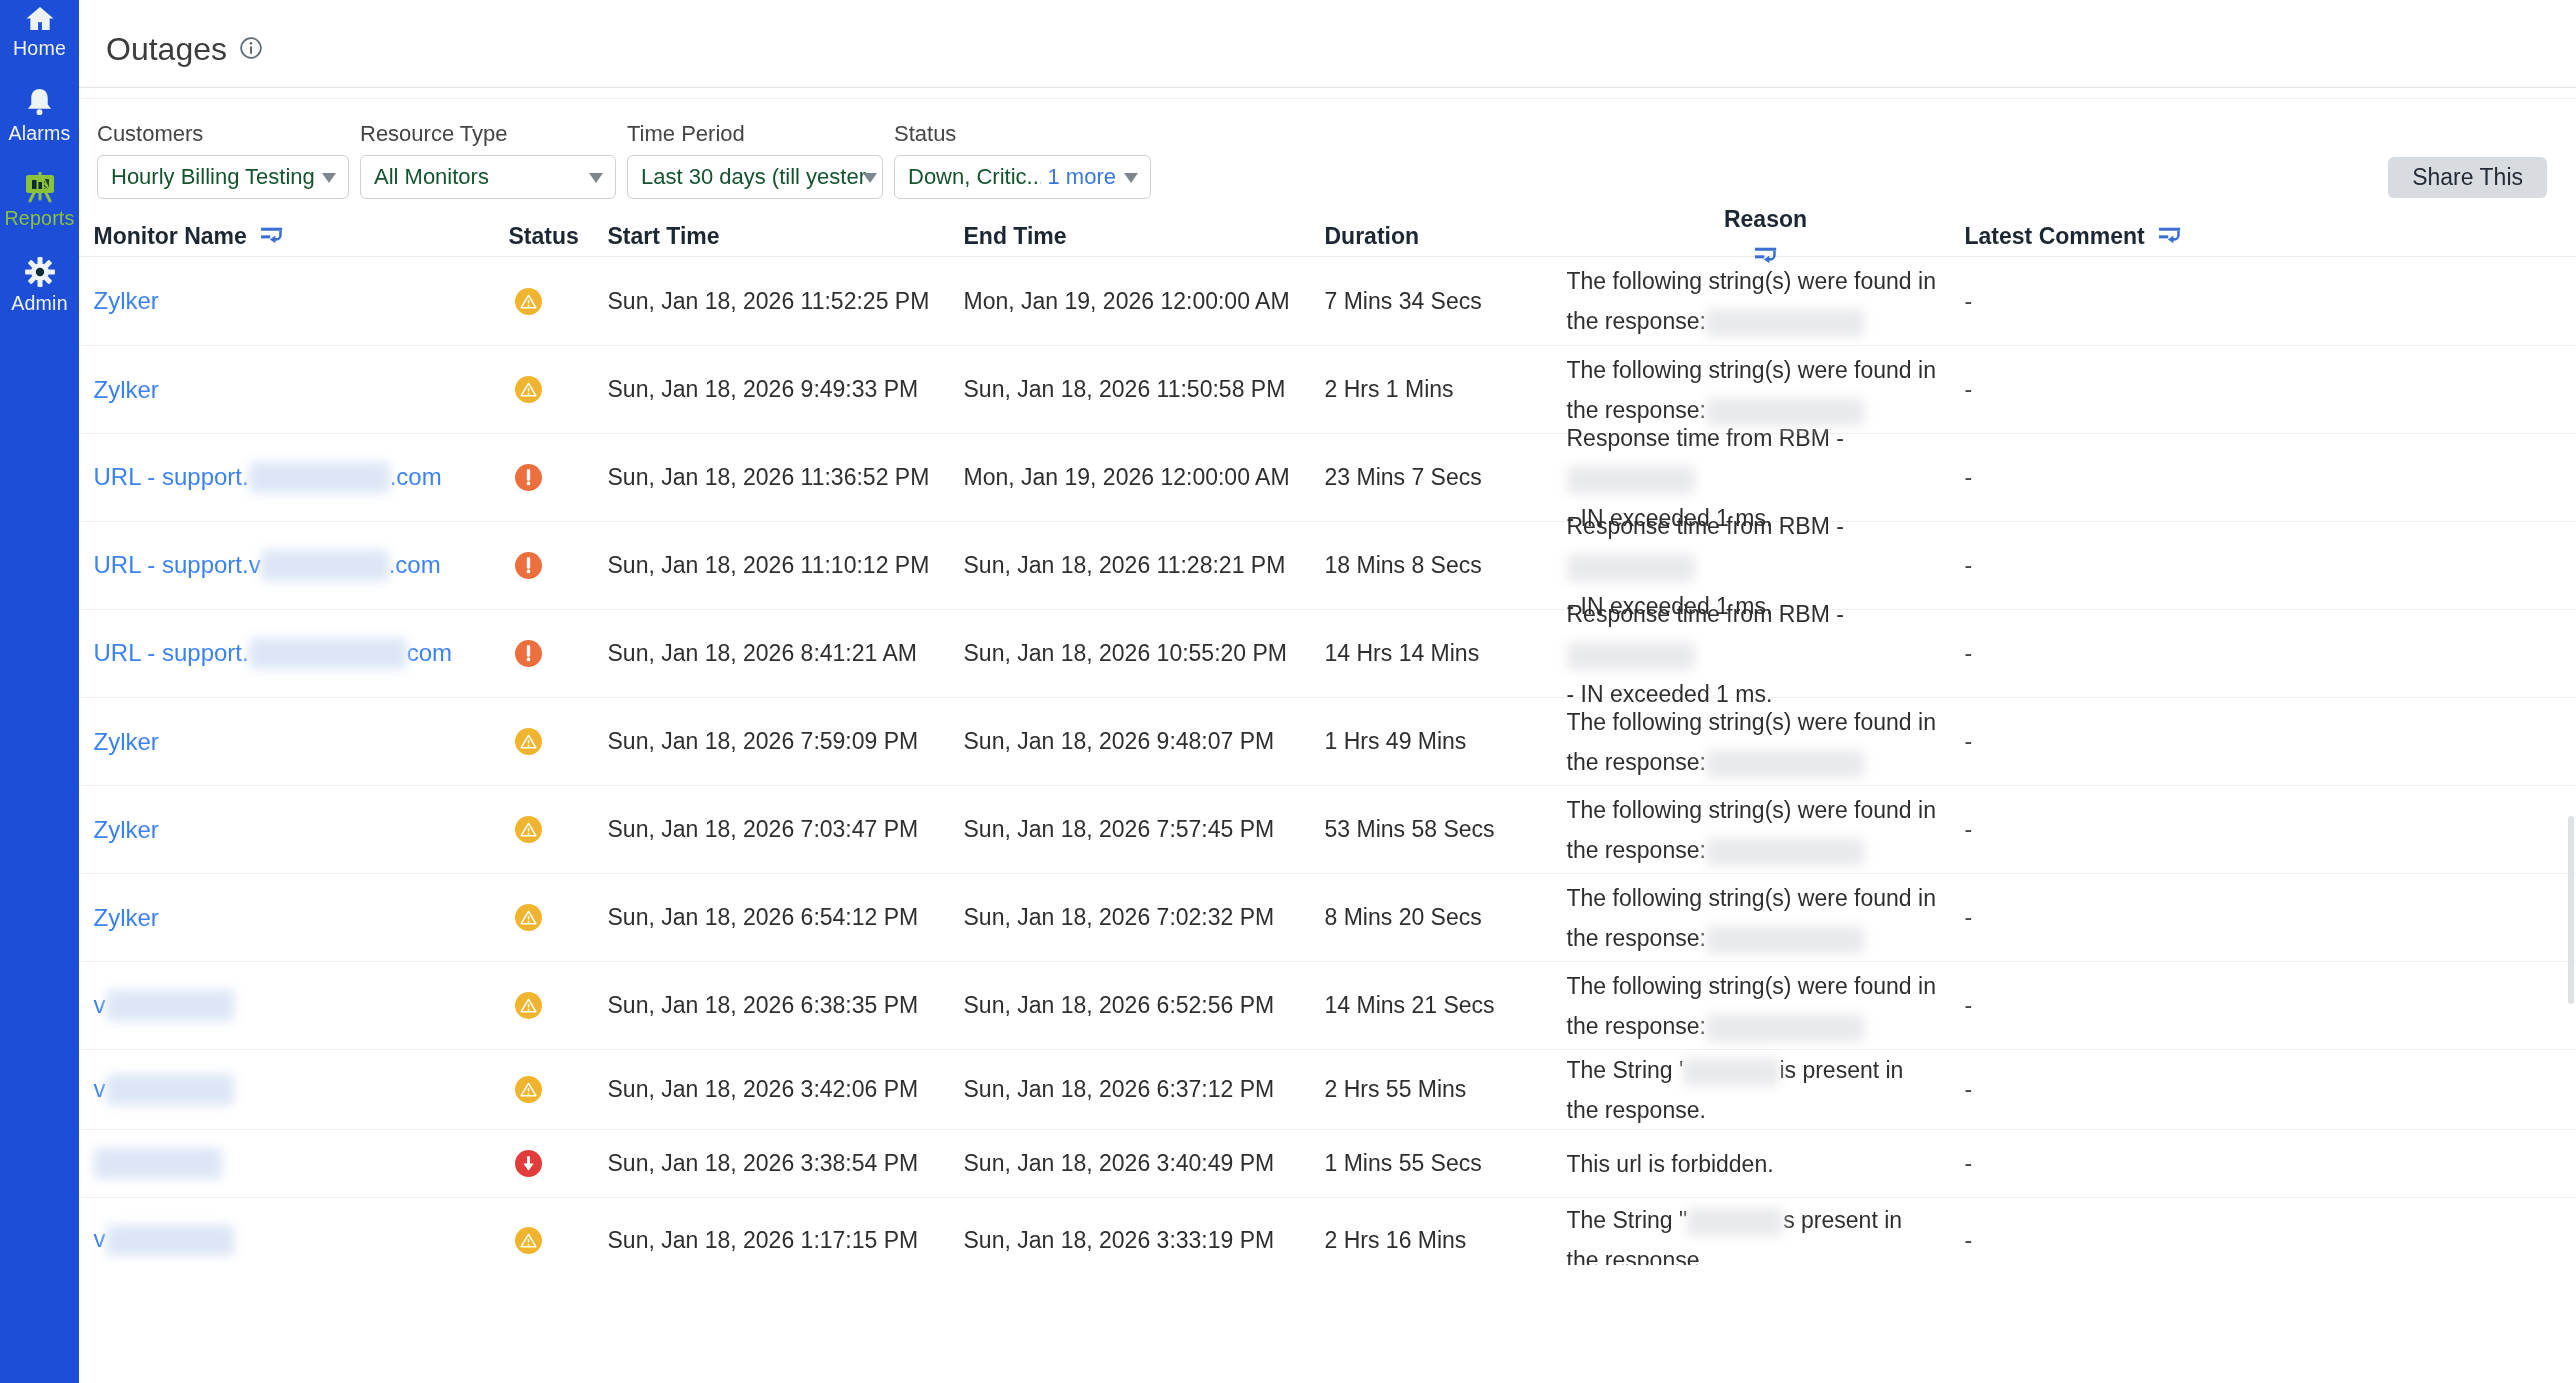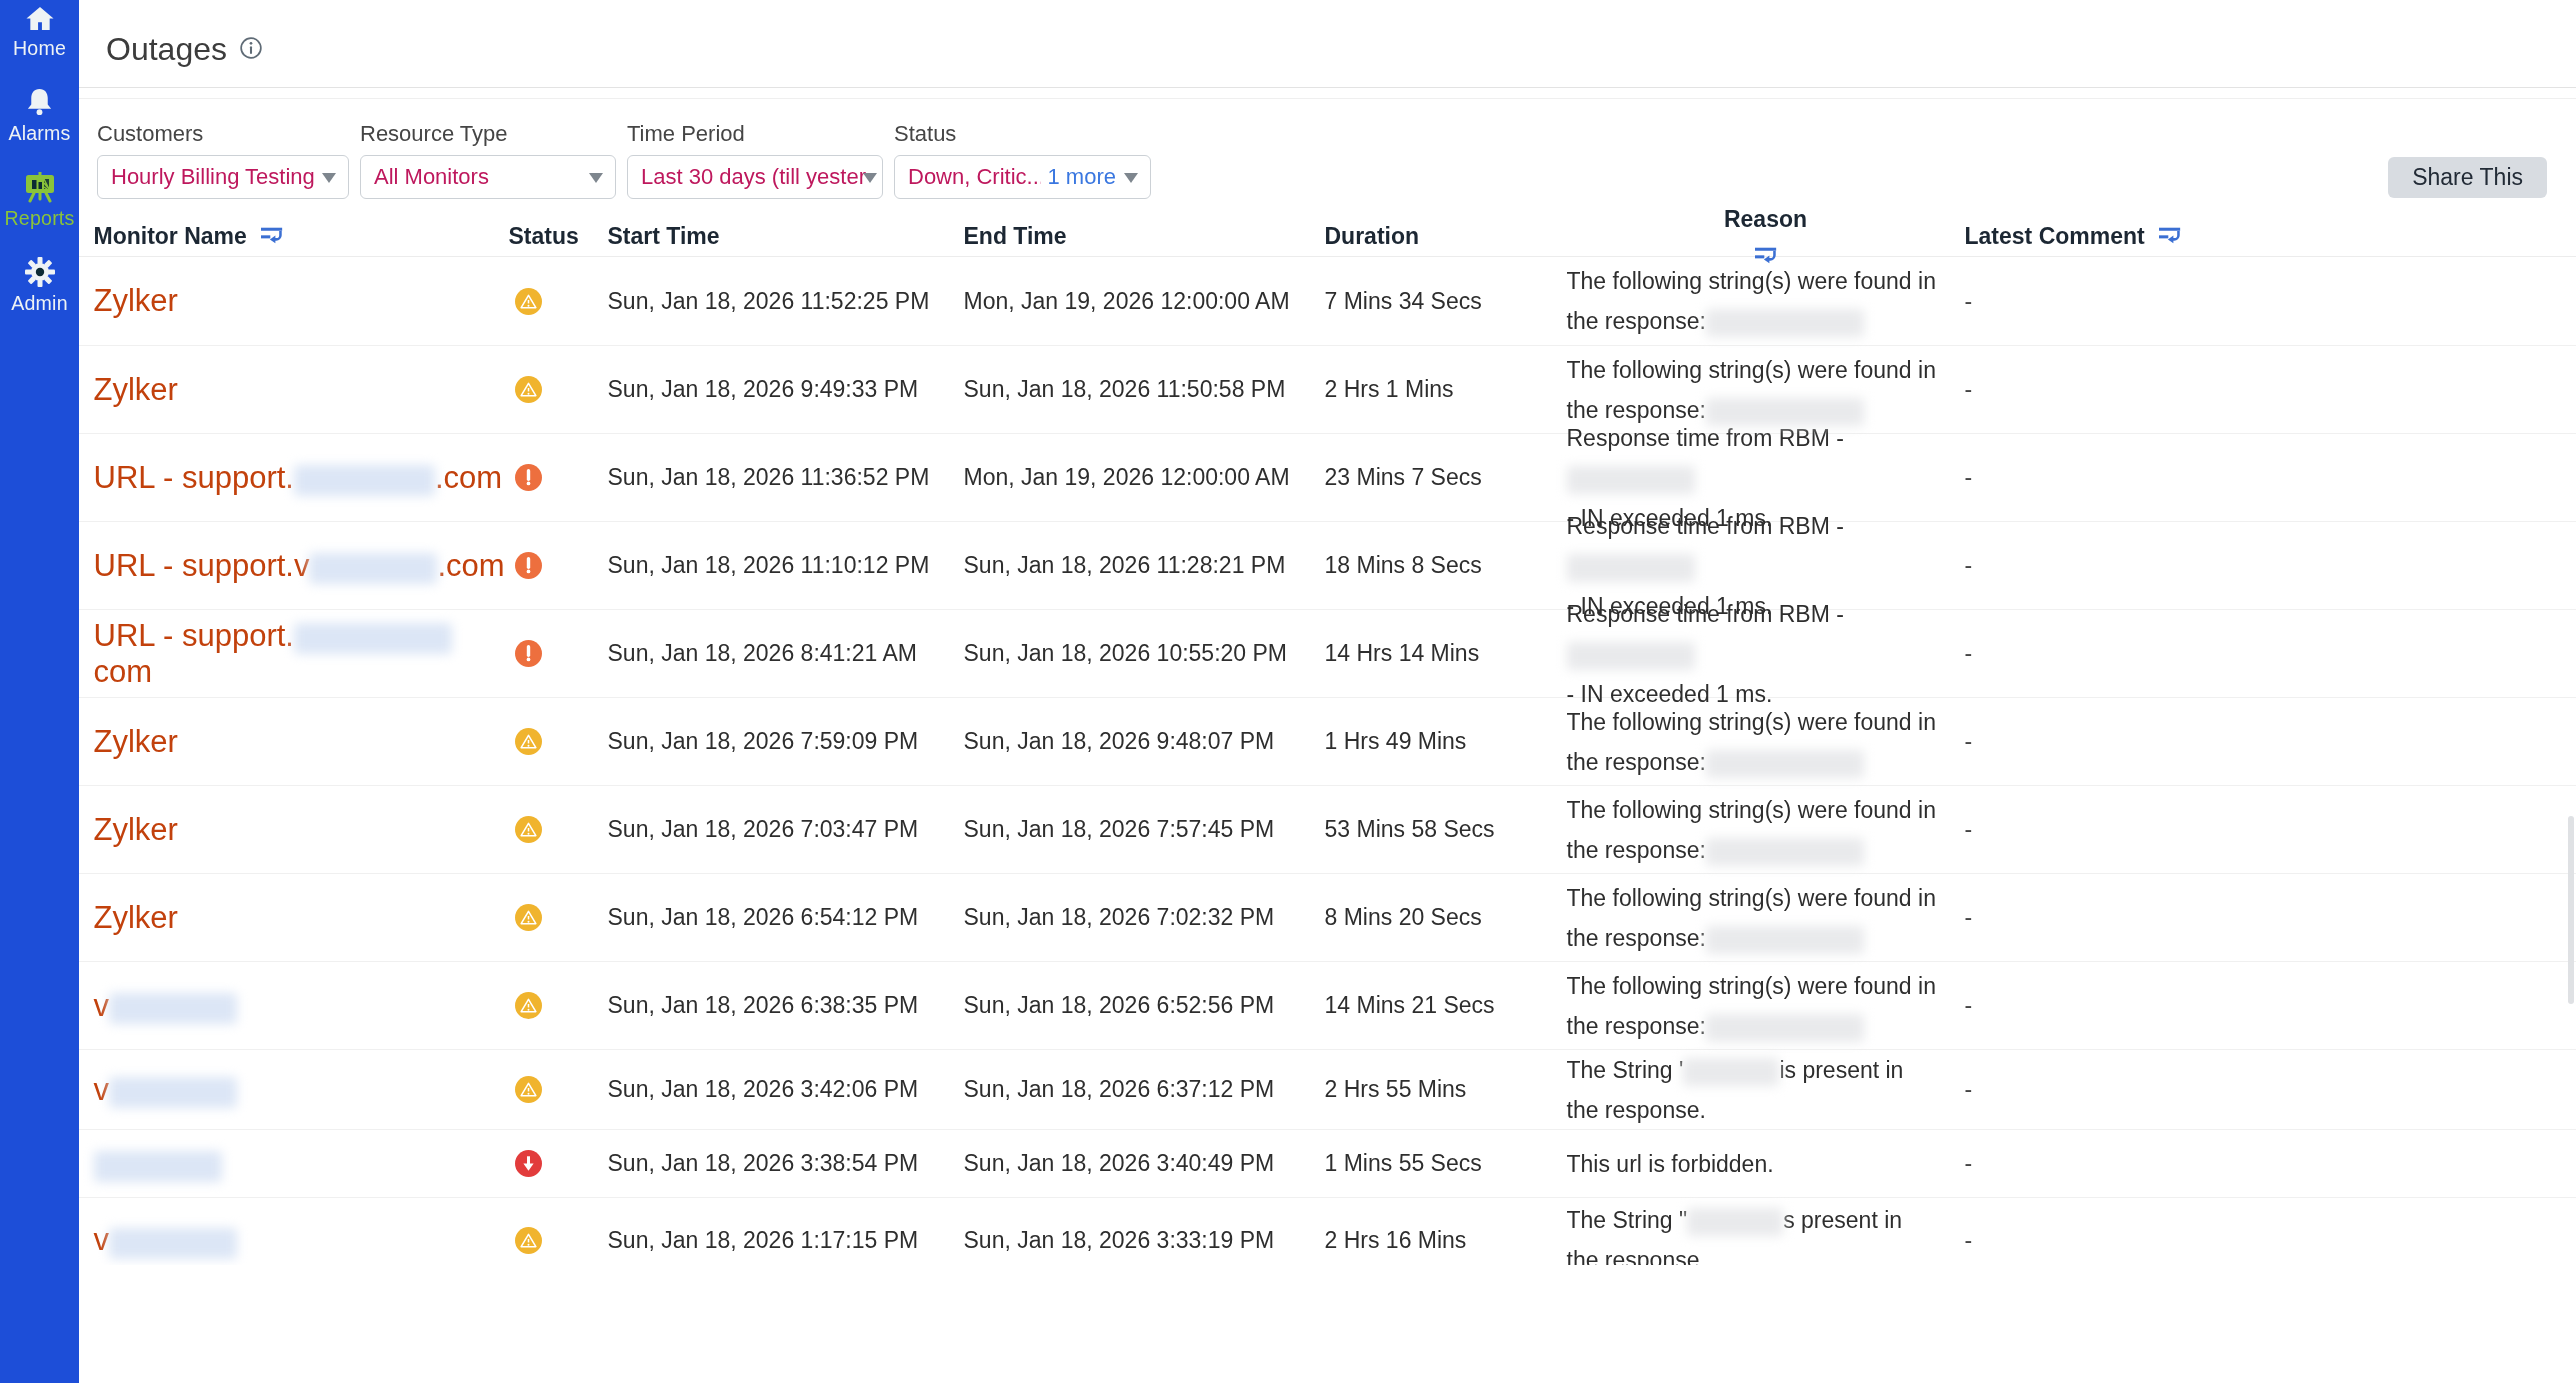--- a/index.html
+++ b/index.html
@@ -24,41 +24,41 @@
   .title-bar { padding:31px 0 0 27px; display:flex; align-items:center; gap:12px; }
   .page-title { font-size:32px; color:#3c3c3c; }
   .hr1 { height:0.9px; background:#e3e3e3; margin-top:19px; }
   .hr2 { height:0.9px; background:#efefef; margin-top:10.2px; }
 
   
   .filter-row { display:flex; align-items:flex-end; padding:22px 29px 0 18px; }
   .filter { margin-right:11px; }
   .filter-label { font-size:22px; color:#454545; margin-bottom:8.5px; }
   .select { position:relative; height:44px; border:1.7px solid #ccd1d6; border-radius:6px; background:#fff; display:flex; align-items:center; padding:0 34px 0 13px; overflow:hidden; white-space:nowrap; cursor:pointer; }
-  .select .val { font-size:22px; color:#be185d; overflow:hidden; white-space:nowrap; }
+  .select .val { font-size:22px; color:#14532d; overflow:hidden; white-space:nowrap; }
   .select .more { font-size:22px; color:#3a77e0; margin-left:6.8px; }
   .caret { position:absolute; right:12px; top:50%; margin-top:-4.3px; width:0; height:0;
            border-left:7.7px solid transparent; border-right:7.7px solid transparent; border-top:10.2px solid #7e868e; }
   .caret.overlap { right:5.1px; }
   .f-customers .select { width:252px; }
   .f-resource  .select { width:256px; }
   .f-time      .select { width:256px; padding-right:15.4px; }
   .f-status    .select { width:257px; }
   .share-btn { margin-left:auto; height:41px; padding:0 24px; background:#d8dce1; border:none; border-radius:6px;
                font-size:23px; color:#222b36; font-family:"Liberation Sans",sans-serif; cursor:pointer; margin-bottom:1.7px; }
 
   
   .table-wrap { margin-top:17px; }
   .thead { display:flex; align-items:center; height:41px; border-bottom:1.7px solid #ececec; padding-left:14.5px; }
   .th { font-size:23px; font-weight:bold; color:#1c2733; display:flex; align-items:center; gap:12px; }
   .rows-clip { height:1008px; overflow:hidden; position:relative; }
   .row { display:flex; align-items:center; border-bottom:0.9px solid #f0f0f0; padding-left:14.5px; }
   .c-name { width:415px; } .c-status { width:99px; } .c-start { width:356px;align-items:center; }
   .c-end { width:361px; } .c-dur { width:242px; } .c-reason { width:398px;flex-direction:column; } .c-comment { width:222px; }
-  .mon-link { color:#c2410c; font-size:31px; text-decoration:none; cursor:pointer; }
+  .mon-link { color:#3b82f6; font-size:24px; text-decoration:none; cursor:pointer; }
   .cell-text { font-size:23px; color:#2e2e2e; }
   .reason-line { font-size:23px; color:#2e2e2e; line-height:40px; }
   .comment-text { font-size:23px; color:#444; }
   .blur-name { display:inline-block; height:31px; border-radius:4.3px; background:#dce6f6; filter:blur(5.1px); vertical-align:-8.5px; }
   .blur-gray { display:inline-block; height:28px; border-radius:3.4px; background:#e9eaec; filter:blur(5.1px); vertical-align:-7.7px; }
   .sicon { width:27px; height:27px; border-radius:50%; display:flex; align-items:center; justify-content:center; margin-left:6.8px; }
   .sicon svg { display:block; }
   .st-trouble { background:#f0b42e; }
   .st-critical { background:#ed6f3e; }
   .st-down { background:#e23c3c; }

